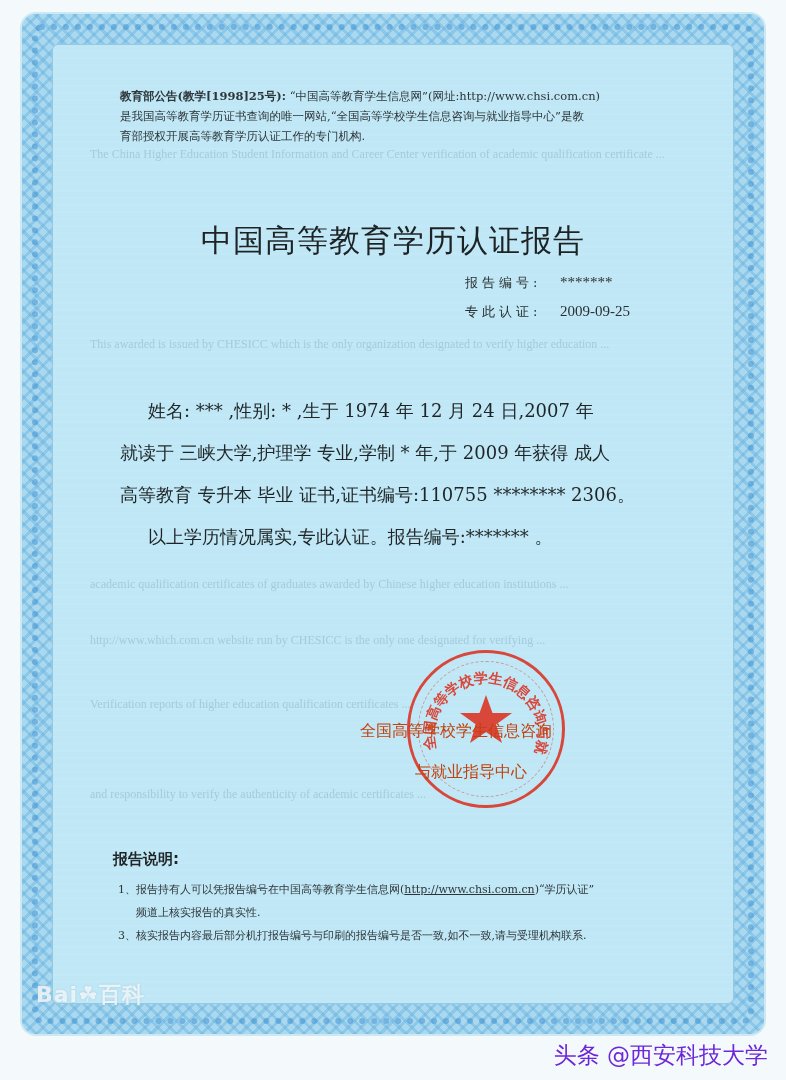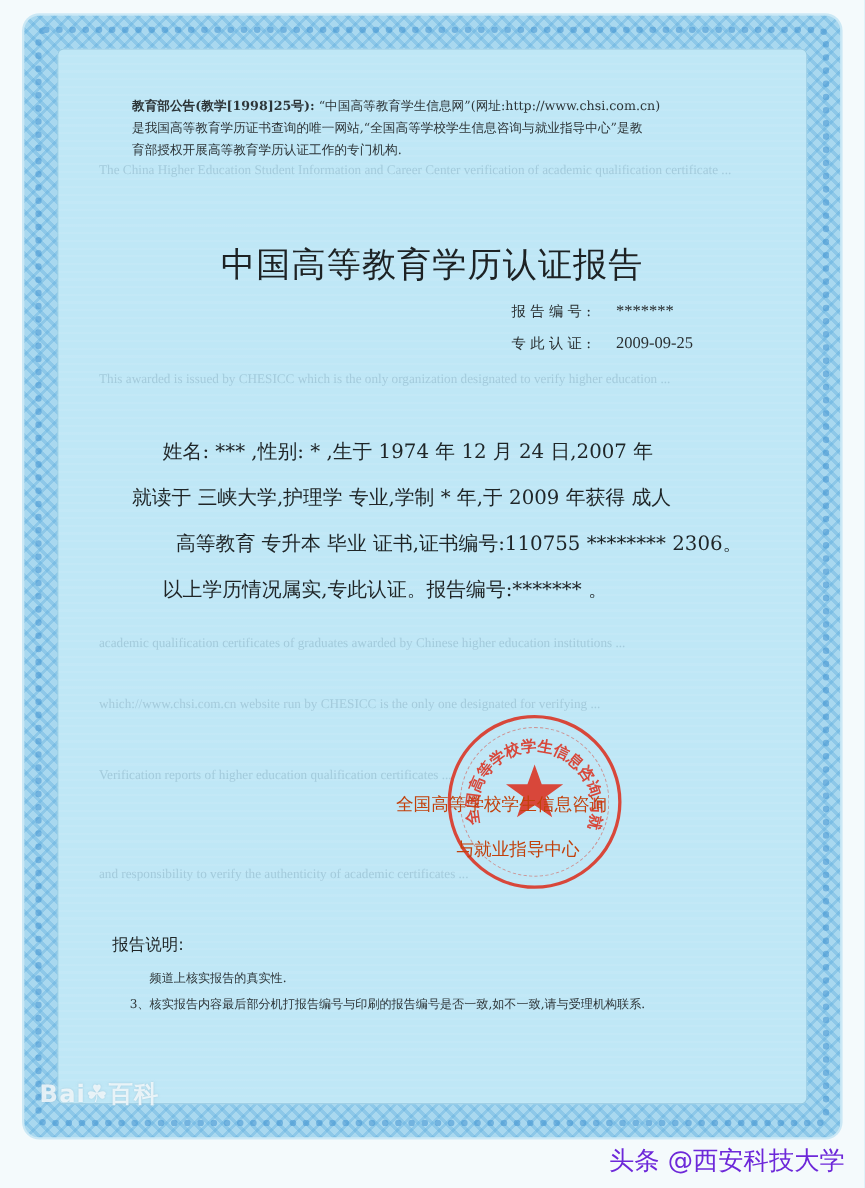--- a/index.html
+++ b/index.html
@@ -63,22 +63,22 @@
   .star {
     position:absolute; left:48px; top:40px; width:56px; height:56px;
   }
   .seal-ring {
     position:absolute; left:0; top:0; width:152px; height:152px;
   }
   .issuer {
     position:absolute; left:360px; font-family:"DejaVu Sans", sans-serif; font-size:16px; color:#c2410c;
   }
   .notes-h {
-    position:absolute; left:102px; top:850px; font-family:"DejaVu Sans", sans-serif;
-    font-weight:normal; font-size:15px; color:#1f2527;
+    position:absolute; left:113px; top:850px; font-family:"DejaVu Sans", sans-serif;
+    font-weight:bold; font-size:15px; color:#1f2527;
   }
   .notes {
     position:absolute; left:118px; top:878px; width:580px;
     font-family:"DejaVu Serif", serif; font-size:11px; line-height:23px; color:#2d3538;
   }
   .notes .indent { padding-left:18px; }
   .notes a { color:#2d3538; text-decoration:underline; }
   .wm-baidu {
     position:absolute; left:36px; top:980px; font-family:"DejaVu Sans", sans-serif;
     font-size:22px; font-weight:bold; color:rgba(255,255,255,0.75);
@@ -91,21 +91,21 @@
 </style>
 </head>
 <body>
 
 <div class="border-outer"></div>
 <div class="paper"></div>
 
 <div class="faint" style="top:140px;">The China Higher Education Student Information and Career Center verification of academic qualification certificate ...</div>
 <div class="faint" style="top:330px;">This awarded is issued by CHESICC which is the only organization designated to verify higher education ...</div>
 <div class="faint" style="top:570px;">academic qualification certificates of graduates awarded by Chinese higher education institutions ...</div>
-<div class="faint" style="top:626px;">which://www.chsi.com.cn website run by CHESICC is the only one designated for verifying ...</div>
+<div class="faint" style="top:626px;">http://www.which.com.cn website run by CHESICC is the only one designated for verifying ...</div>
 <div class="faint" style="top:690px;">Verification reports of higher education qualification certificates ...</div>
 <div class="faint" style="top:780px;">and responsibility to verify the authenticity of academic certificates ...</div>
 
 <div class="notice">
   <div><span class="b">教育部公告(教学[1998]25号):</span> <span>“中国高等教育学生信息网”(网址:http://www.chsi.com.cn)</span></div>
   <div>是我国高等教育学历证书查询的唯一网站,“全国高等学校学生信息咨询与就业指导中心”是教</div>
   <div>育部授权开展高等教育学历认证工作的专门机构.</div>
 </div>
 
 <div class="title">中国高等教育学历认证报告</div>
@@ -114,21 +114,21 @@
   <span class="lbl">报告编号:</span>
   <span class="val">*******</span>
 </div>
 <div class="meta" style="top:301px;">
   <span class="lbl">专此认证:</span>
   <span class="val">2009-09-25</span>
 </div>
 
 <div class="body-text" style="top:390px; left:148px;">姓名:  ***  ,性别: * ,生于 1974 年 12 月 24 日,2007 年</div>
 <div class="body-text" style="top:432px;">就读于 三峡大学,护理学 专业,学制 * 年,于 2009 年获得 成人</div>
-<div class="body-text" style="top:474px;margin-left:40px;">高等教育 专升本 毕业 证书,证书编号:110755 ******** 2306。</div>
+<div class="body-text" style="top:474px;">高等教育 专升本 毕业 证书,证书编号:110755 ******** 2306。</div>
 <div class="body-text" style="top:516px; left:148px;">以上学历情况属实,专此认证。报告编号:*******  。</div>
 
 <div class="seal">
   <div class="inner"></div>
   <svg class="seal-ring" viewBox="0 0 152 152">
     <defs>
         <path id="arc" d="M 26 96 A 52 52 0 1 1 126 96"></path>
       </defs>
     <text font-family="DejaVu Sans, sans-serif" font-size="14" fill="#d8473a" font-weight="bold">
       <textPath href="#arc" startOffset="0">全国高等学校学生信息咨询与就业指导中心</textPath>
@@ -137,18 +137,21 @@
   <svg class="star" viewBox="0 0 56 56">
     <polygon points="28,2 34.5,20 54,20 38,31.5 44,50 28,39 12,50 18,31.5 2,20 21.5,20" fill="#d8473a"></polygon>
   </svg>
 </div>
 
 <div class="issuer" style="top:721px;">全国高等学校学生信息咨询</div>
 <div class="issuer" style="top:762px; left:415px;">与就业指导中心</div>
 
 <div class="notes-h">报告说明:</div>
 <div class="notes">
+  <div>
+    <span>1、报告持有人可以凭报告编号在中国高等教育学生信息网(</span><a>http://www.chsi.com.cn</a><span>)“学历认证”</span>
+  </div>
   <div class="indent">频道上核实报告的真实性.</div>
   <div>3、核实报告内容最后部分机打报告编号与印刷的报告编号是否一致,如不一致,请与受理机构联系.</div>
 </div>
 
 <div class="wm-baidu">Bai☘百科</div>
 <div class="wm-toutiao">头条 @西安科技大学</div>
 
 </body></html>

